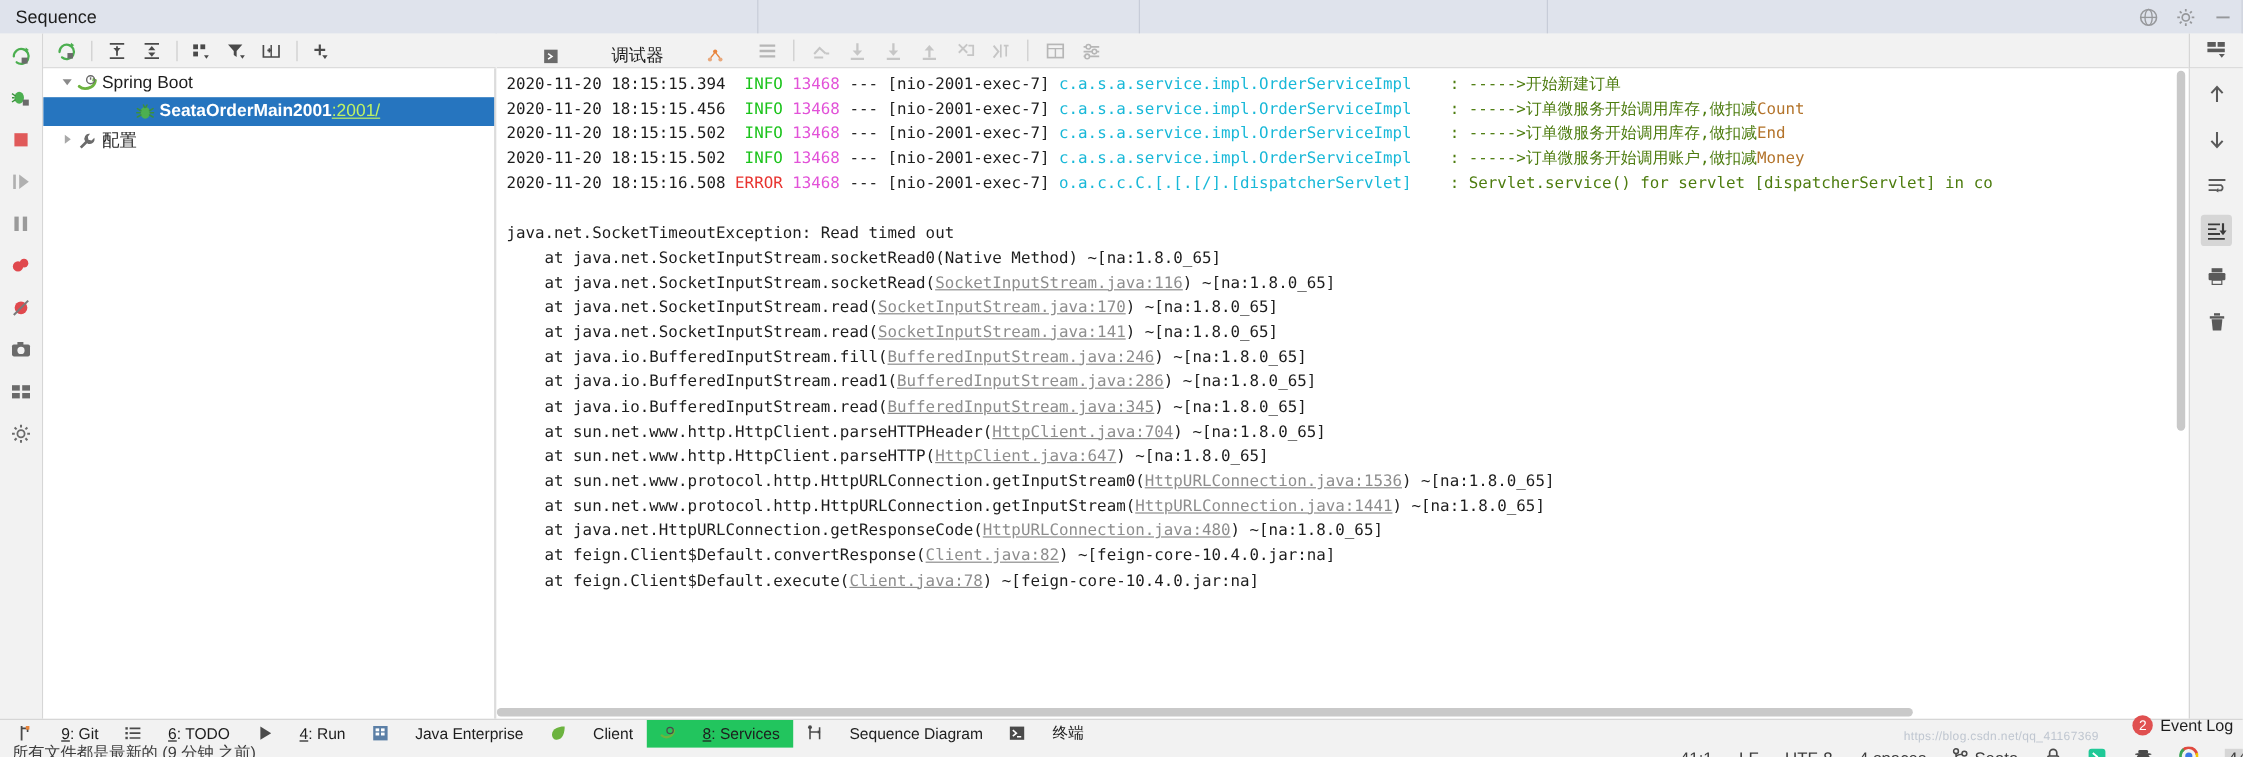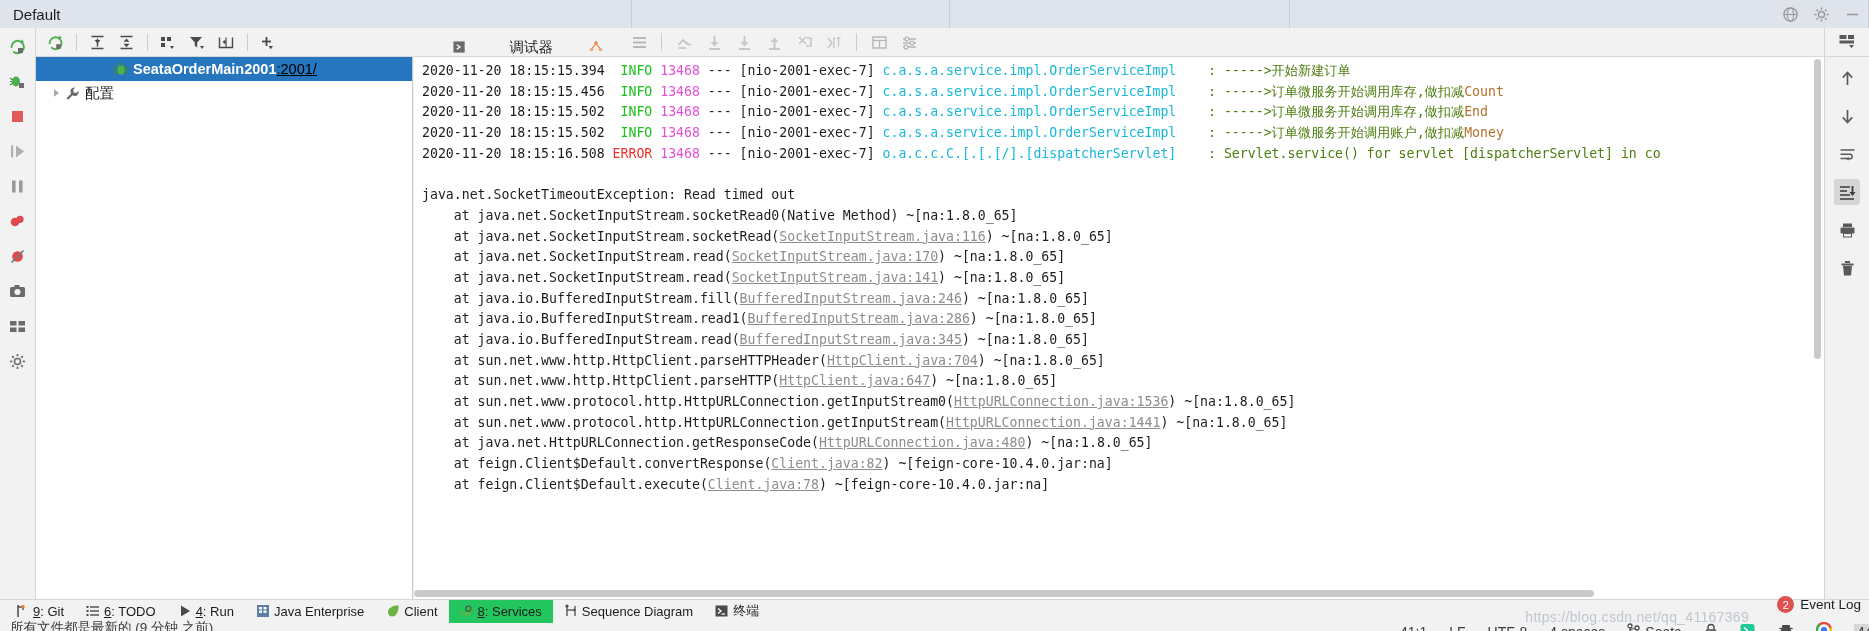--- a/index.html
+++ b/index.html
@@ -57,21 +57,21 @@
     background: #ffffff; border-right: 1px solid #c9c9c9;
     overflow: hidden; font-size: 14.5px;
   }
   .trow { height: 24px; display: flex; align-items: center; white-space: nowrap; }
   .trow.sel { background: #2675bf; color: #ffffff; }
   .tw { display: inline-block; width: 15px; text-align: center; flex: none; }
   .tico { width: 19px; flex: none; display: flex; align-items: center; justify-content: center; margin-right: 3px; }
   .tlabel { font-weight: 700; }
   .tlabel.plain { font-weight: 400; }
   .tport { color: #3a7ac0; text-decoration: none; }
-  .trow.sel .tport { color: #000000; text-decoration: underline; }
+  .trow.sel .tport { color: #bef264; text-decoration: underline; }
   .trow.sel .tlabel { color: #ffffff; }
 
   
   .contoolbar {
     position: absolute; left: 414px; top: 28px; width: 1410px; height: 29px;
     background: #f2f2f2; border-bottom: 1px solid #d6d6d6;
     display: flex; align-items: center; padding-left: 10px; gap: 0px;
   }
   .ctab {
     display: flex; align-items: center; gap: 18px; padding: 11px 14px; height: 27px;
@@ -126,49 +126,49 @@
     display: flex; align-items: center; justify-content: center;
   }
 
   
   .bottomtabs {
     position: absolute; left: 0; top: 599px; width: 1869px; height: 23px;
     background: #f2f2f2; border-top: 1px solid #d6d6d6;
     display: flex; align-items: center; padding-left: 4px;
     font-size: 13px;
   }
-  .btab { display: flex; align-items: center; gap: 4px; padding: 0 11px; height: 23px; white-space: nowrap; }
+  .btab { display: flex; align-items: center; gap: 22px; padding: 0 11px; height: 23px; white-space: nowrap; }
   .btab.active { background: #22c55e; }
   .btab u { text-decoration: underline; }
   .bt-ico { width: 14px; height: 14px; display: inline-flex; align-items: center; justify-content: center; }
   .sb-badge {
     background: #e05050; color: #fff; border-radius: 9px; min-width: 17px; height: 17px;
     display: inline-flex; align-items: center; justify-content: center; font-size: 11.5px; padding: 0 4px;
   }
   .eventlog-wrap {
     position: absolute; right: 8px; top: 596px; display: flex; align-items: center; gap: 6px;
     font-size: 13.5px; color: #1d1d1d; z-index: 5;
   }
   .watermark {
-    position: absolute; right: 120px; top: 609px; font-size: 14px; color: #bfc6d0;
+    position: absolute; right: 120px; top: 609px; font-size: 10px; color: #bfc6d0;
     letter-spacing: .3px; z-index: 4; pointer-events: none;
     font-family: "Liberation Sans", sans-serif;
   }
   .sb-items { position: absolute; left: 1400px; top: 622px; display: flex; align-items: center; gap: 22px; font-size: 14px; color: #3c3c3c; white-space: nowrap; }
   .sb-sync { position: absolute; left: 10px; top: 619px; font-size: 13.5px; color: #3c3c3c; white-space: nowrap; }
   .sb-hl { background: #d6d6d6; padding: 0 3px; }
 </style>
 </head>
 <body>
 
 <div id="app">
 
   <div class="titlebar">
     <div class="tb-title">
-      <span>Default</span>
+      <span>Sequence</span>
     </div>
     <div class="tb-seg tb-blank1"></div>
     <div class="tb-seg tb-blank2"></div>
     <div class="tb-seg tb-blank3"></div>
     <div class="tb-right">
       <span class="tb-icon">
         <svg width="17" height="17" viewBox="0 0 17 17">
             <circle cx="8.5" cy="8.5" r="6.6" fill="none" stroke="#6b6b6b" stroke-width="1.3"></circle>
             <ellipse cx="8.5" cy="8.5" rx="3" ry="6.6" fill="none" stroke="#6b6b6b" stroke-width="1.1"></ellipse>
             <line x1="2" y1="8.5" x2="15" y2="8.5" stroke="#6b6b6b" stroke-width="1.1"></line>
@@ -337,20 +337,34 @@
           <g stroke="#4a4a4a" stroke-width="1.8">
             <line x1="4" y1="8.5" x2="13" y2="8.5"></line>
             <line x1="8.5" y1="4" x2="8.5" y2="13"></line>
           </g>
           <path d="M10.5 13 l4.5 0 -2.2 3.2 z" fill="#4a4a4a"></path>
         </svg>
     </span>
   </div>
 
   <div class="tree" id="tree-host">
+      <div class="trow">
+        <span class="tw" style="margin-left: 12px;"><svg width="10" height="10" viewBox="0 0 10 10">
+            <path d="M1.2 3 L8.8 3 L5 8 z" fill="#8a8a8a"></path>
+          </svg></span>
+        <span class="tico">
+          <svg width="17" height="17" viewBox="0 0 17 17">
+            <path d="M2 11 Q6 14.5 12 11.5 Q15 10 15.5 6" fill="none" stroke="#6cb33f" stroke-width="2.4" stroke-linecap="round"></path>
+            <path d="M13.5 3.5 l2.4 2 -3.2 1.4 z" fill="#6cb33f"></path>
+            <circle cx="11.5" cy="5.5" r="3.3" fill="none" stroke="#6b6b6b" stroke-width="1.2"></circle>
+            <line x1="11.5" y1="5.5" x2="11.5" y2="3.4" stroke="#6b6b6b" stroke-width="1.2"></line>
+          </svg>
+        </span>
+        <span class="tlabel plain">Spring Boot</span>
+      </div>
       <div class="trow sel">
         <span class="tw" style="margin-left: 60px;"></span>
         <span class="tico">
           <svg width="16" height="16" viewBox="0 0 16 16">
             <ellipse cx="8" cy="9" rx="4" ry="5" fill="#4caf50"></ellipse>
             <g stroke="#3a8f3d" stroke-width="1.3" stroke-linecap="round">
               <line x1="1.5" y1="5.5" x2="4.4" y2="7.3"></line>
               <line x1="1.5" y1="12.5" x2="4.4" y2="10.8"></line>
               <line x1="1" y1="9" x2="4" y2="9"></line>
               <line x1="14.5" y1="5.5" x2="11.6" y2="7.3"></line>

